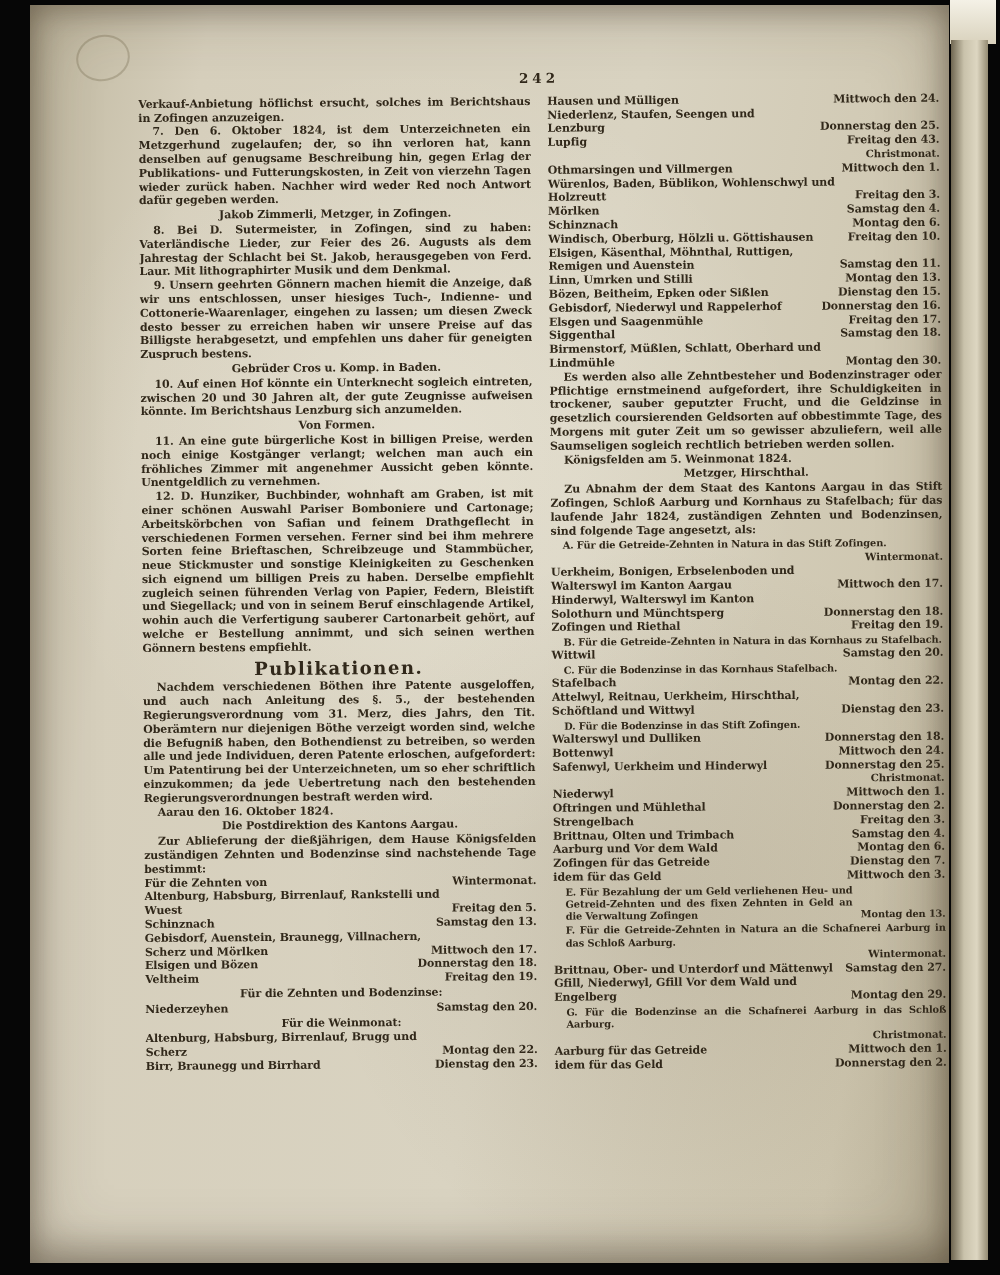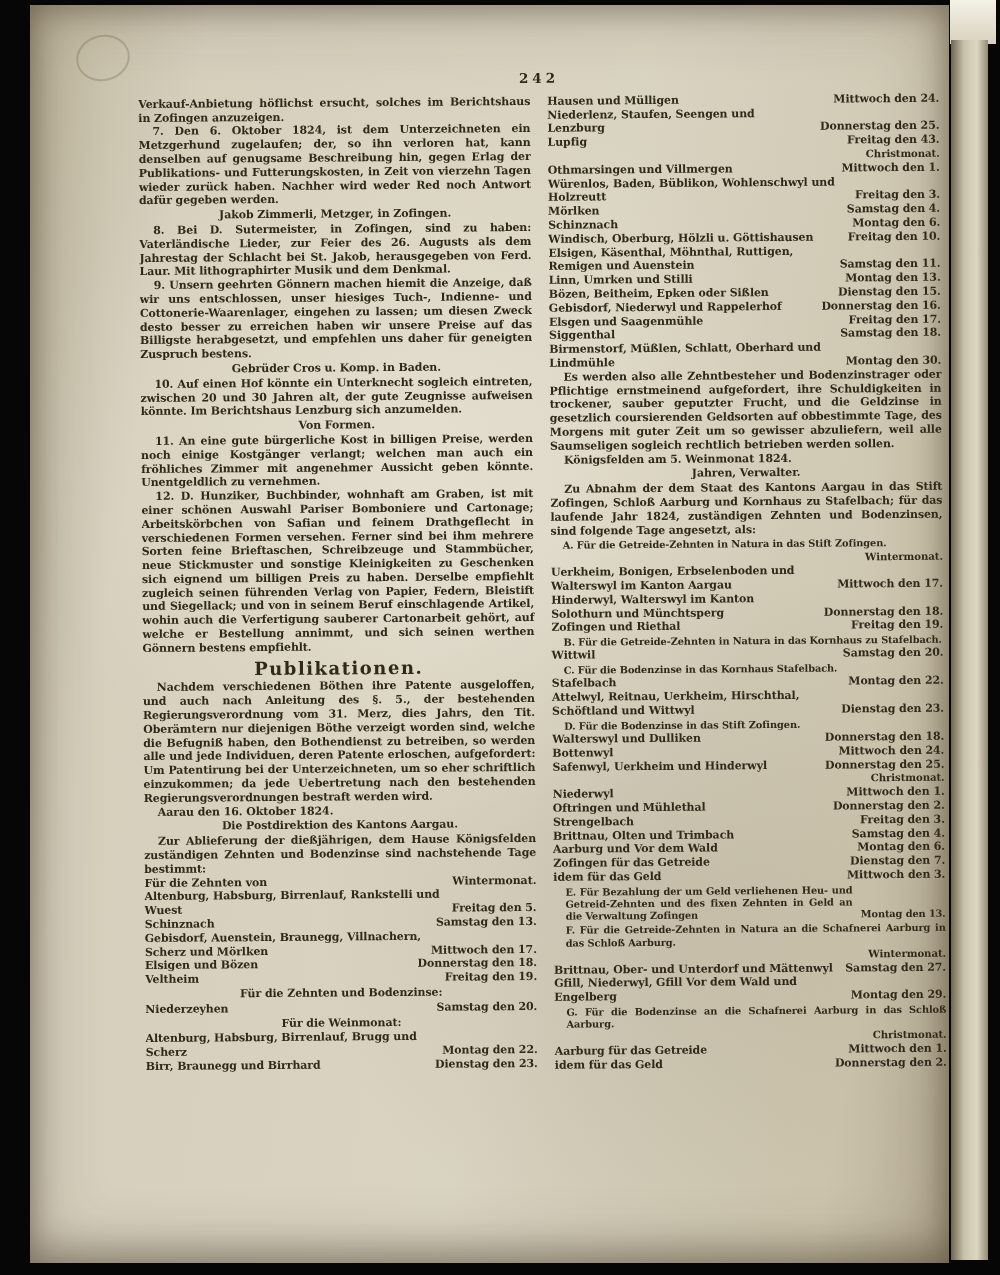--- a/index.html
+++ b/index.html
@@ -221,21 +221,21 @@
 
           <div class="block row">
             <span class="txt">Birmenstorf, Müßlen, Schlatt, Oberhard und Lindmühle</span>
             <span class="day">Montag den 30.</span>
           </div>
 
           <div class="block para"><span class="txt">Es werden also alle Zehntbesteher und Bodenzinstrager oder Pflichtige ernstmeinend aufgefordert, ihre Schuldigkeiten in trockener, sauber geputzter Frucht, und die Geldzinse in gesetzlich coursierenden Geldsorten auf obbestimmte Tage, des Morgens mit guter Zeit um so gewisser abzuliefern, weil alle Saumseligen sogleich rechtlich betrieben werden sollen.</span><span class="day"></span></div>
 
           <div class="block para"><span class="txt">Königsfelden am 5. Weinmonat 1824.</span><span class="day"></span></div>
 
-          <div class="block center"><span class="txt">Jahren, Verwalter.</span><span class="day"></span></div>
+          <div class="block center"><span class="txt">Metzger, Hirschthal.</span><span class="day"></span></div>
 
           <div class="block para"><span class="txt">Zu Abnahm der dem Staat des Kantons Aargau in das Stift Zofingen, Schloß Aarburg und Kornhaus zu Stafelbach; für das laufende Jahr 1824, zuständigen Zehnten und Bodenzinsen, sind folgende Tage angesetzt, als:</span><span class="day"></span></div>
 
           <div class="block note"><span class="txt">A. Für die Getreide-Zehnten in Natura in das Stift Zofingen.</span><span class="day"></span></div>
 
           <div class="block right"><span class="txt">Wintermonat.</span><span class="day"></span></div>
 
           <div class="block row">
             <span class="txt">Uerkheim, Bonigen, Erbselenboden und Walterswyl im Kanton Aargau</span>
             <span class="day">Mittwoch den 17.</span>

